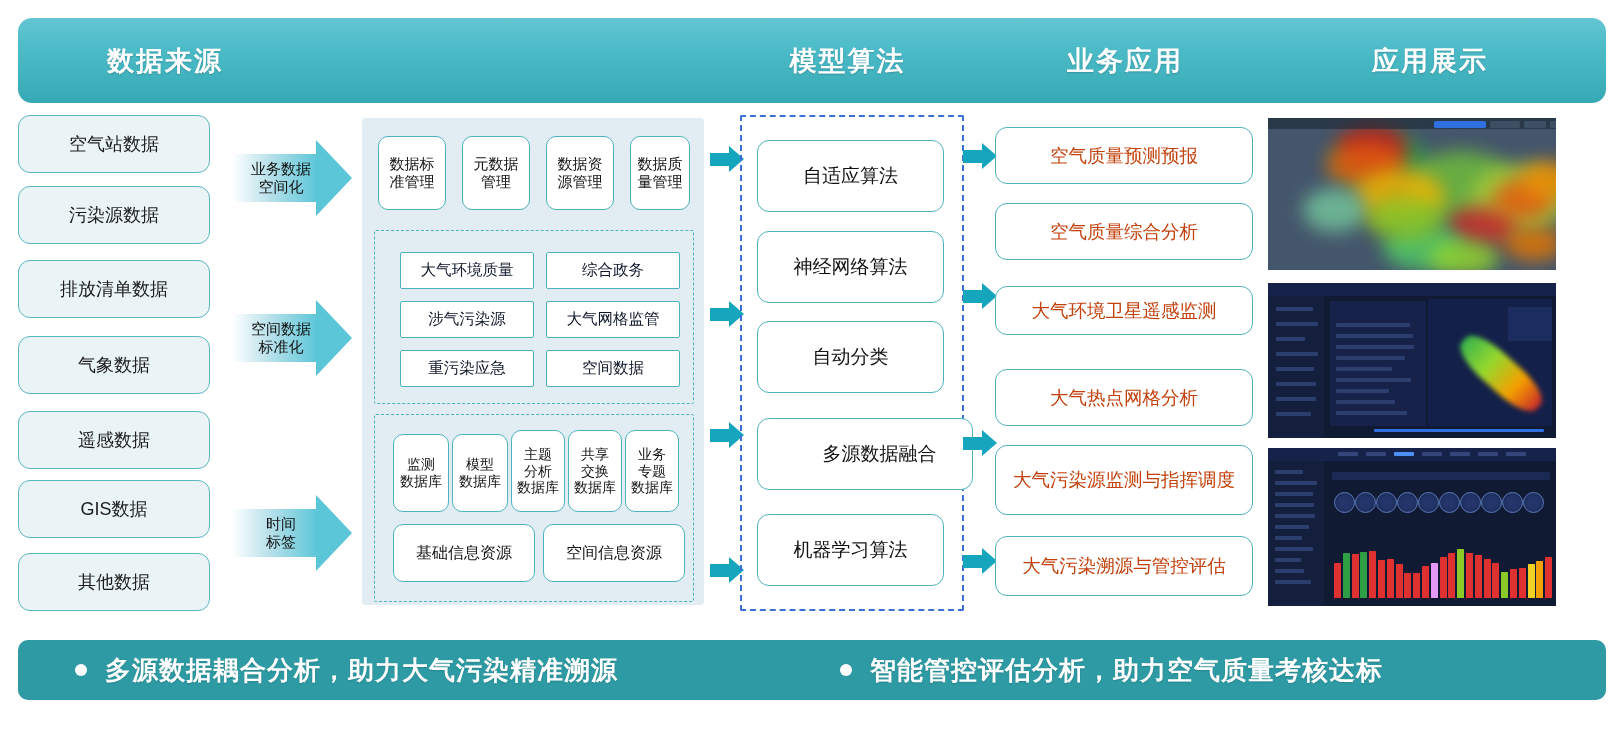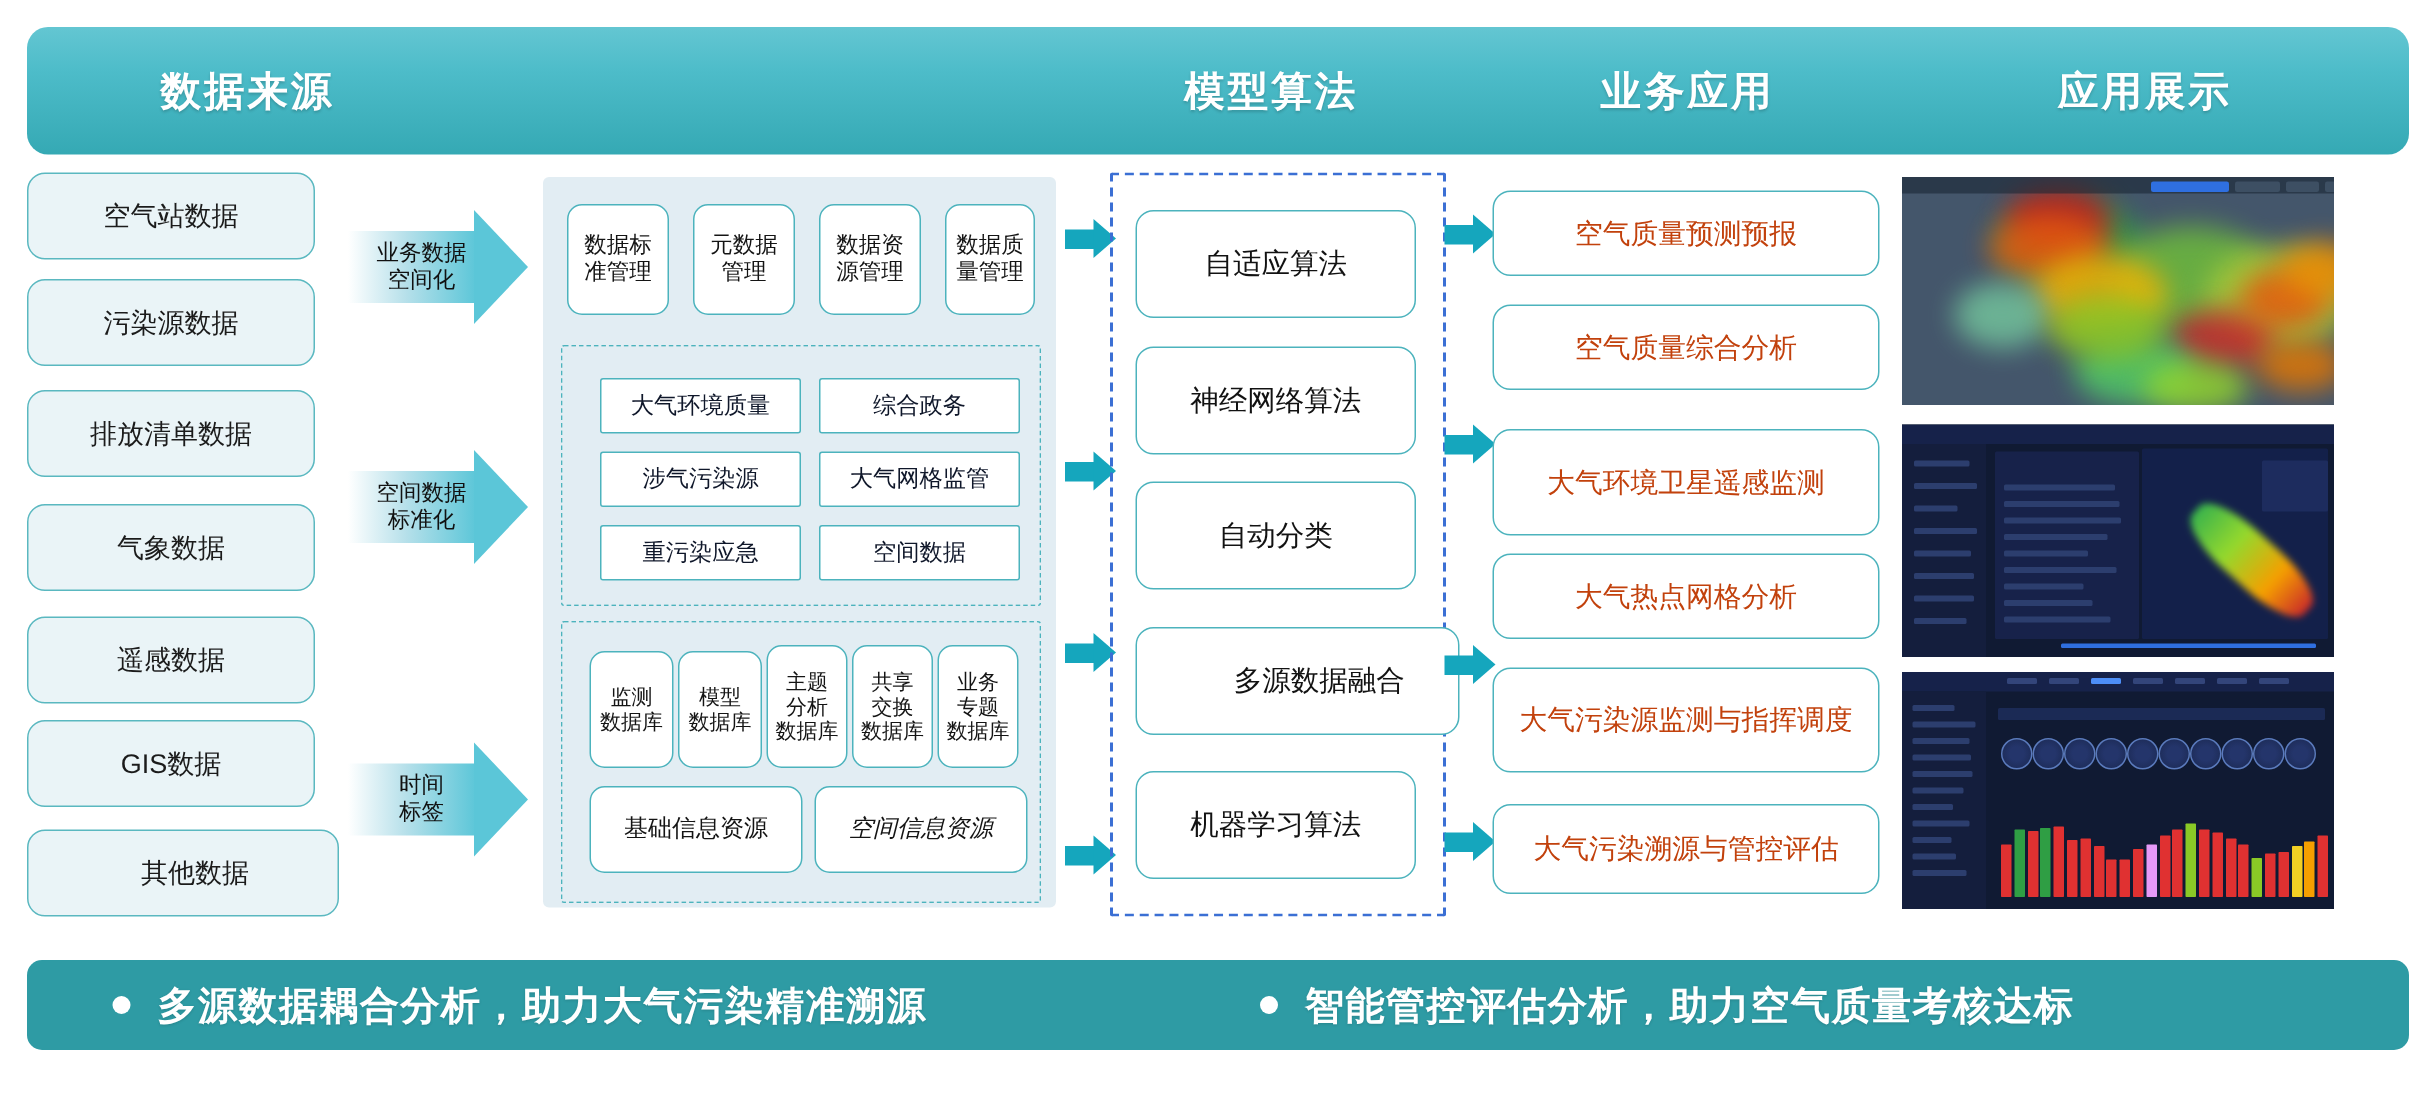--- a/index.html
+++ b/index.html
@@ -137,21 +137,21 @@
       <div class="header-label" style="left: 1272px; width: 280px;">应用展示</div>
     </div>
 
   <div id="sources">
       <div class="src-box" style="top: 115px;">空气站数据</div>
       <div class="src-box" style="top: 186px;">污染源数据</div>
       <div class="src-box" style="top: 260px;">排放清单数据</div>
       <div class="src-box" style="top: 336px;">气象数据</div>
       <div class="src-box" style="top: 411px;">遥感数据</div>
       <div class="src-box" style="top: 480px;">GIS数据</div>
-      <div class="src-box" style="top: 553px; padding-left: 16px;">其他数据</div>
+      <div class="src-box" style="top: 553px;">其他数据</div>
     </div>
 
   <div id="garrows">
       <div class="garrow" style="top: 140px;">
         <div class="body"></div>
         <div class="head"></div>
         <div class="txt">
           <span>业务数据</span>
           <span>空间化</span>
         </div>
@@ -221,21 +221,21 @@
         <span>共享</span>
         <span>交换</span>
         <span>数据库</span>
       </div>
       <div class="cbox" style="left: 625px; top: 430px; width: 52px; height: 80px; font-size: 14px;">
         <span>业务</span>
         <span>专题</span>
         <span>数据库</span>
       </div>
       <div class="cbox" style="left: 393px; top: 524px; width: 140px; height: 56px; font-size: 16px;">基础信息资源</div>
-      <div class="cbox" style="left: 543px; top: 524px; width: 140px; height: 56px; font-size: 16px; font-style: italic;">空间信息资源</div>
+      <div class="cbox" style="left: 543px; top: 524px; width: 140px; height: 56px; font-size: 16px;">空间信息资源</div>
     </div>
 
   <div id="ta1">
       <div class="tarrow" style="left: 710px; top: 146px;">
         <div class="shaft"></div>
         <div class="tip"></div>
       </div>
       <div class="tarrow" style="left: 710px; top: 301px;">
         <div class="shaft"></div>
         <div class="tip"></div>
@@ -274,21 +274,21 @@
       </div>
       <div class="tarrow" style="left: 963px; top: 548px;">
         <div class="shaft"></div>
         <div class="tip"></div>
       </div>
     </div>
 
   <div id="apps">
       <div class="app-box" style="top: 127px; height: 57px;">空气质量预测预报</div>
       <div class="app-box" style="top: 203px; height: 57px;">空气质量综合分析</div>
-      <div class="app-box" style="top: 286px; height: 71px;">大气环境卫星遥感监测</div>
+      <div class="app-box" style="top: 286px; height: 49px;">大气环境卫星遥感监测</div>
       <div class="app-box" style="top: 369px; height: 57px;">大气热点网格分析</div>
       <div class="app-box" style="top: 445px; height: 70px;">大气污染源监测与指挥调度</div>
       <div class="app-box" style="top: 536px; height: 60px;">大气污染溯源与管控评估</div>
     </div>
 
   <div id="shows">
       <div class="thumb" style="top: 118px; height: 152px;">
         <div class="thumb-inner">
           <div class="map-bg"></div>
           <div class="map-blob" style="left: 22%; top: 8%; width: 95px; height: 60px; background: rgb(47, 158, 68); opacity: 0.82;"></div>

